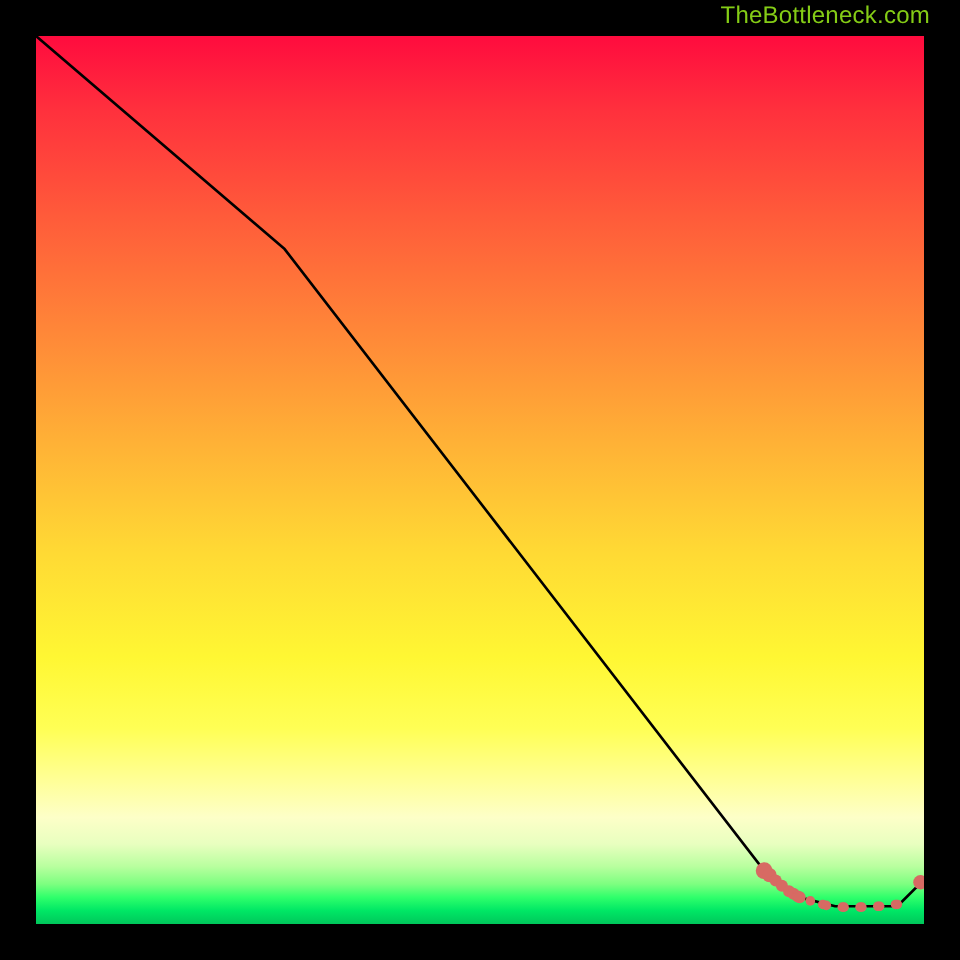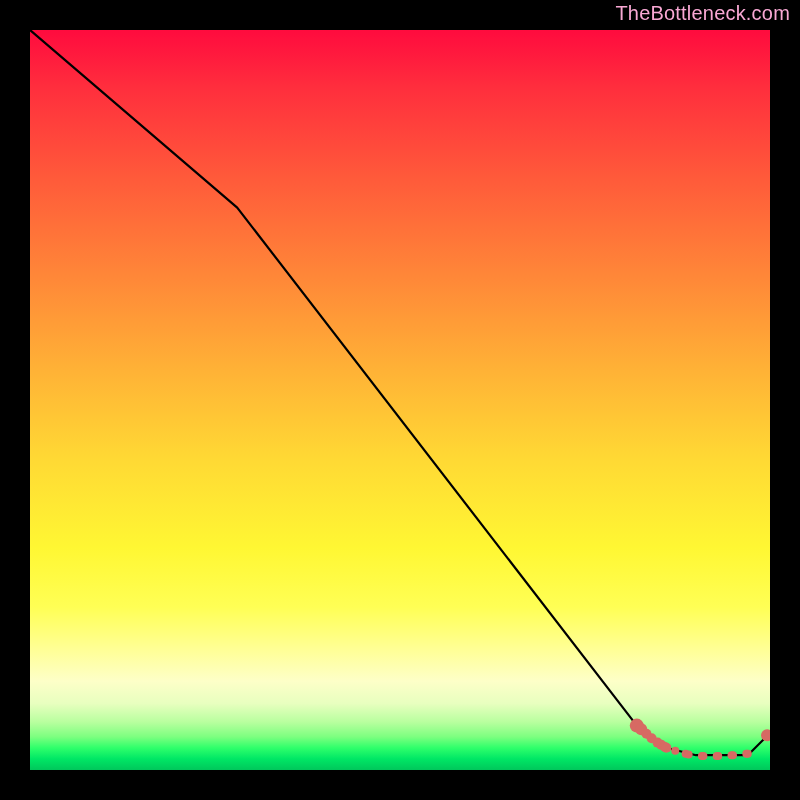--- a/index.html
+++ b/index.html
@@ -13,22 +13,22 @@
   }
   .frame {
     position: relative;
     width: 800px;
     height: 800px;
     background: #000;
   }
   .watermark {
     position: absolute;
     top: 2px;
-    right: 10px;
-    color: #f9a8d4;
+    right: 25px;
+    color: #84cc16;
     font-size: 20px;
     font-weight: 500;
     letter-spacing: 0.2px;
     z-index: 10;
   }
   .plot {
     position: absolute;
     left: 30px;
     top: 30px;
     width: 740px;

